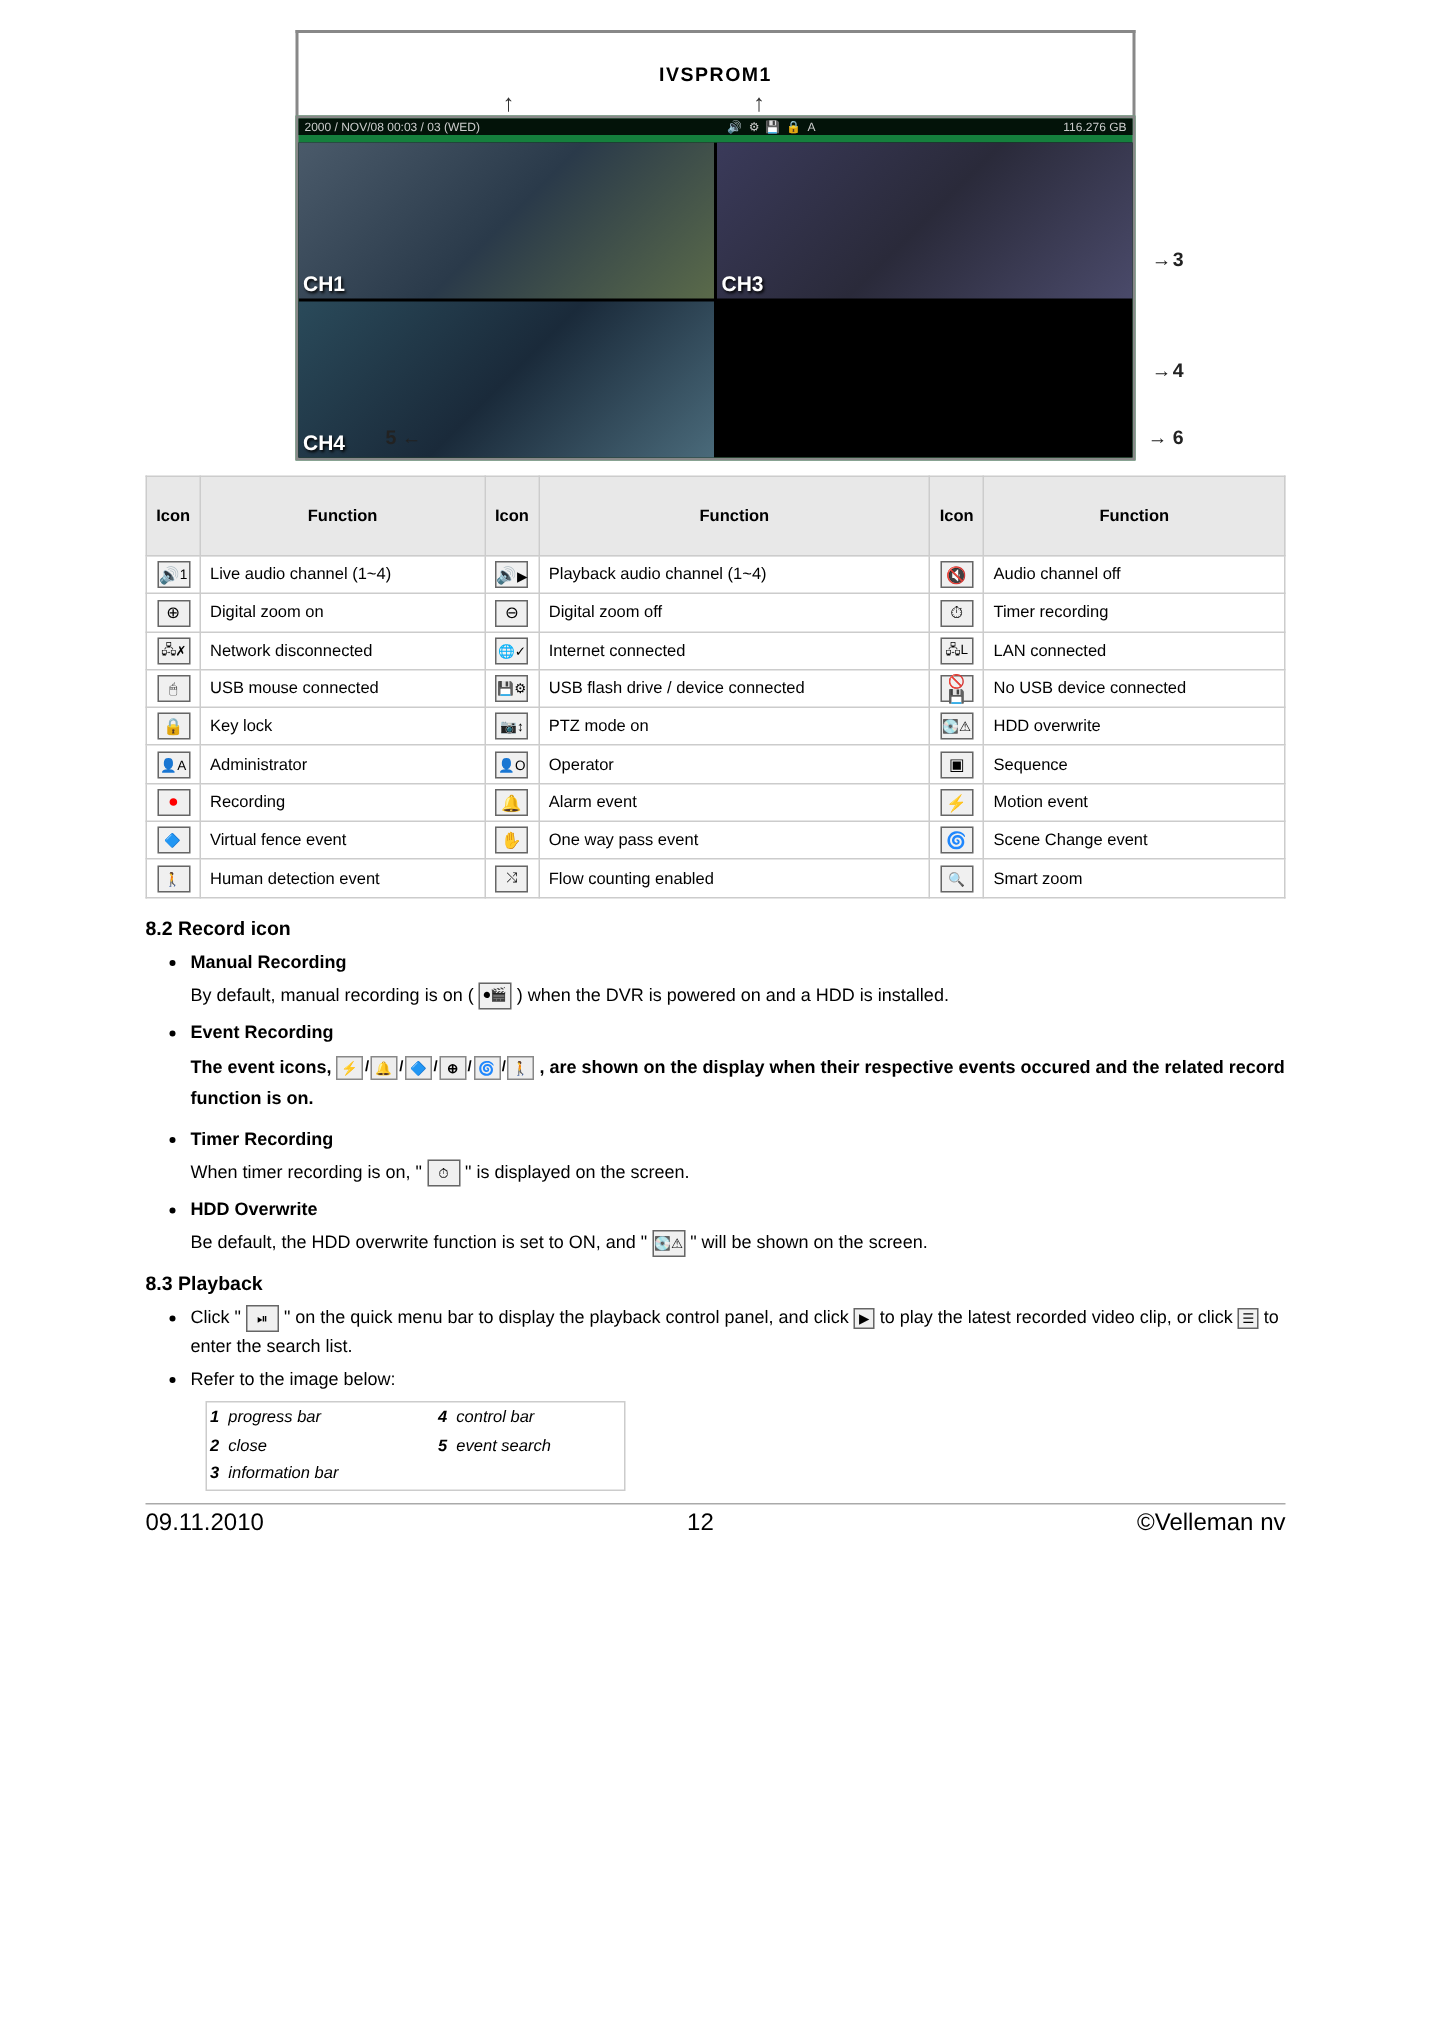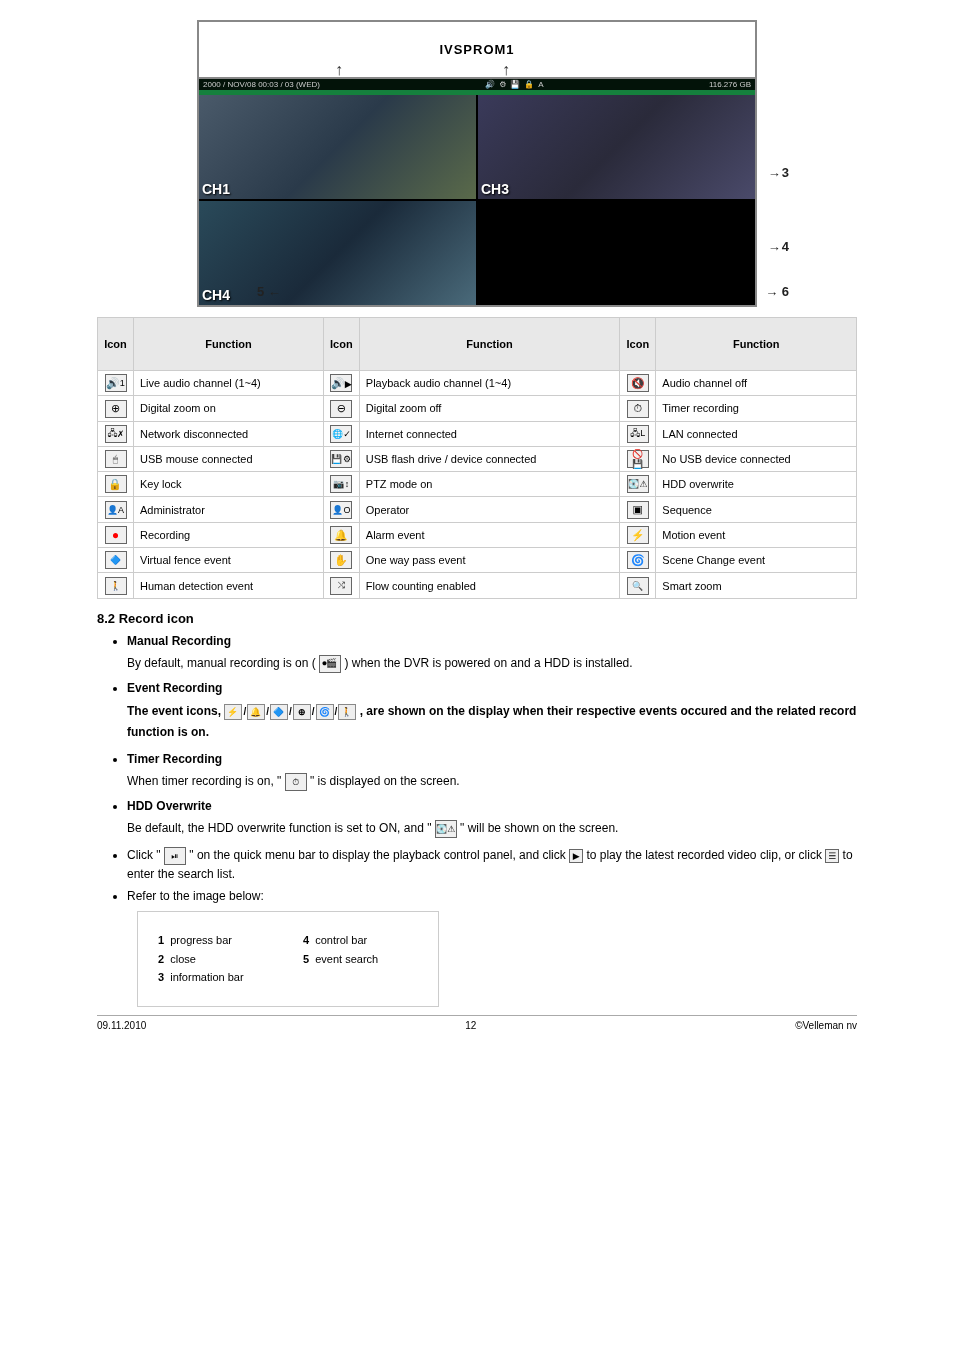--- a/index.html
+++ b/index.html
@@ -65,21 +65,21 @@
       line-height: 1.5;
     }
 
     
     .footer-bar {
       display: flex;
       justify-content: space-between;
       border-top: 1px solid #aaa;
       padding-top: 4px;
       margin-top: 2px;
-      font-size: 10px;
+      font-size: 16px;
     }
 
     
     .ico {
       display: inline-flex;
       align-items: center;
       justify-content: center;
       width: 22px;
       height: 18px;
       font-size: 11px;
@@ -349,34 +349,35 @@
         <div style="margin-top:4px; line-height:1.6;">
           <span>Be default, the HDD overwrite function is set to ON, and "</span>
           <span class="ico" style="vertical-align:middle; font-size:9px;">💽⚠</span>
           <span>" will be shown on the screen.</span>
         </div>
       </li>
     </ul>
   </div>
 
   <div style="margin-top:8px;">
+    <div class="section-heading">8.3 Playback</div>
     <ul class="bullet-list">
       <li>
         <span>Click "</span>
         <span class="ico" style="vertical-align:middle; font-size:9px;">⏯</span>
         <span>" on the quick menu bar to display the playback control panel, and click </span>
         <span class="ico" style="vertical-align:middle; font-size:9px; width:14px; height:14px;">▶</span>
         <span> to play the latest recorded video clip, or click </span>
         <span class="ico" style="vertical-align:middle; font-size:9px; width:14px; height:14px;">☰</span>
         <span> to enter the search list.</span>
       </li>
       <li style="margin-top:4px;">
         <span>Refer to the image below:</span>
         
-        <div style="display:grid; grid-template-columns:1fr 1fr; gap:2px 30px; margin:6px 0 0 10px; font-size:11px; border:1px solid #ccc; padding:20px; width:302px;">
+        <div style="display:grid; grid-template-columns:1fr 1fr; gap:2px 30px; margin:6px 0 0 10px; font-size:11px; border:1px solid #ccc; padding:2px; width:280px;font-style:italic;">
           <div><strong>1</strong>&nbsp; progress bar</div>
           <div><strong>4</strong>&nbsp; control bar</div>
           <div><strong>2</strong>&nbsp; close</div>
           <div><strong>5</strong>&nbsp; event search</div>
           <div><strong>3</strong>&nbsp; information bar</div>
         </div>
       </li>
     </ul>
   </div>
 

